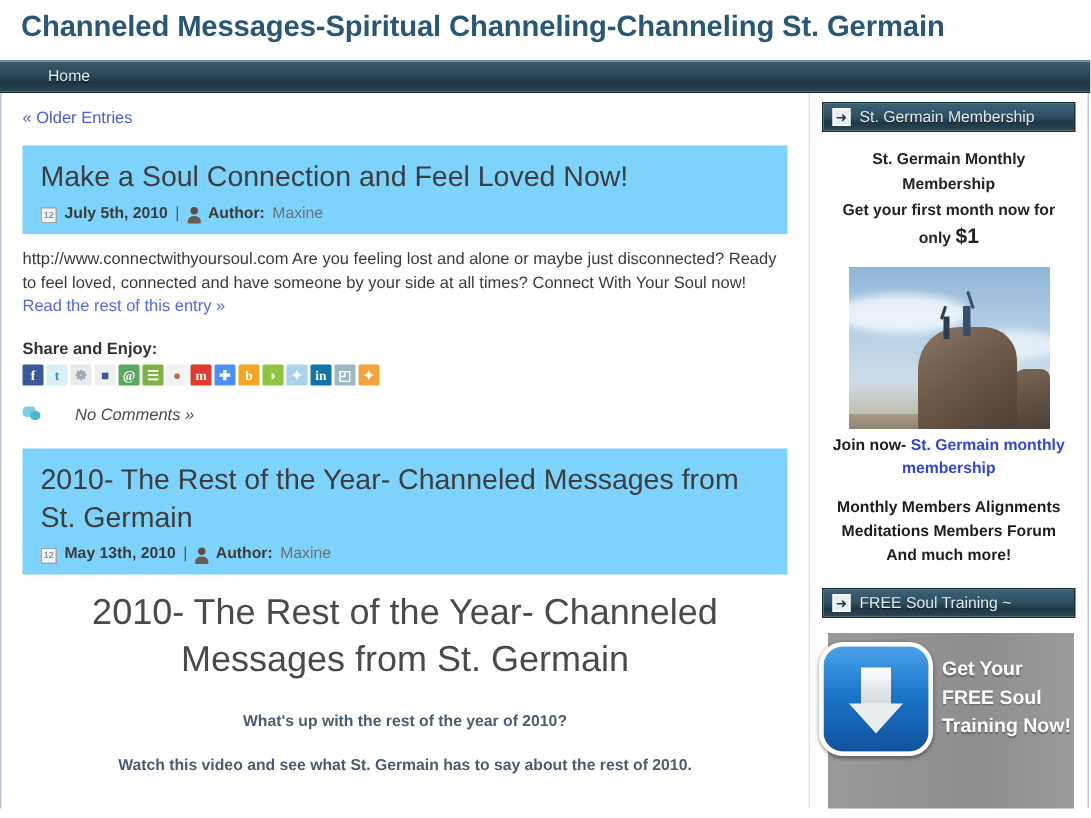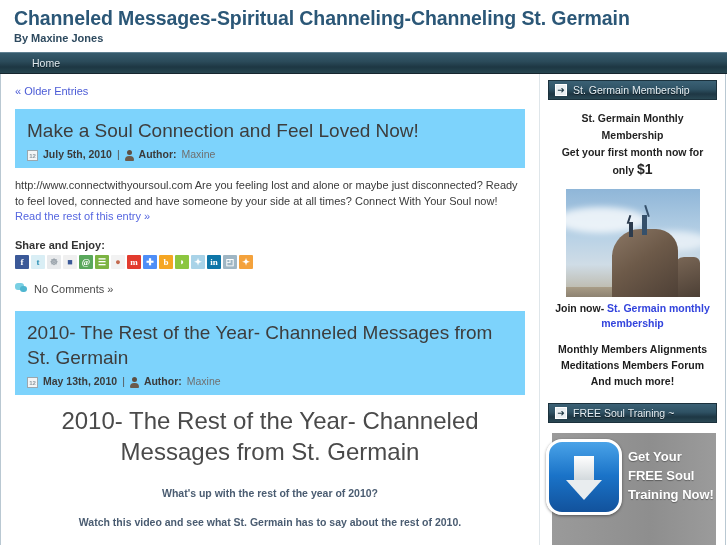--- a/index.html
+++ b/index.html
@@ -13,21 +13,21 @@
     background: #ffffff;
     font-family: "Liberation Sans", sans-serif;
     font-size: 11px;
     color: #333333;
   }
 
   
   #masthead {
     background: #ffffff;
     padding: 6px 0 0 14px;
-    height: 52px;
+    height: 40px;
     box-sizing: border-box;
   }
   #site-title {
     font-size: 19.5px;
     font-weight: bold;
     color: #2b5777;
     letter-spacing: -0.1px;
     line-height: 24px;
     white-space: nowrap;
   }
@@ -191,24 +191,25 @@
     color: #fff;
     cursor: pointer;
     overflow: hidden;
     font-family: "Liberation Serif", serif;
   }
 
   
   .comments-row {
     display: flex;
     align-items: center;
-    gap: 6px;
+    gap: 22px;
     font-size: 11px;
     color: #4a4a4a;
     margin-bottom: 16px;
+    font-style: italic;
   }
   .bubble-icon {
     width: 13px; height: 11px;
     position: relative;
     display: inline-block;
   }
   .bubble-icon::before {
     content:"";
     position:absolute; left:0; top:0;
     width:9px; height:7px; border-radius:3px;
@@ -391,21 +392,20 @@
     line-height: 19px;
     padding: 14px 0 0 6px;
     text-shadow: 0 1px 1px rgba(0,0,0,.35);
   }
 </style>
 </head>
 <body>
 
 <div id="masthead">
   <div id="site-title">Channeled Messages-Spiritual Channeling-Channeling St. Germain</div>
-  <div id="site-tagline">By Maxine Jones</div>
 </div>
 
 <div id="navbar">
   <div class="nav-item">Home</div>
 </div>
 
 <div id="page">
 
   <div id="content">
 

